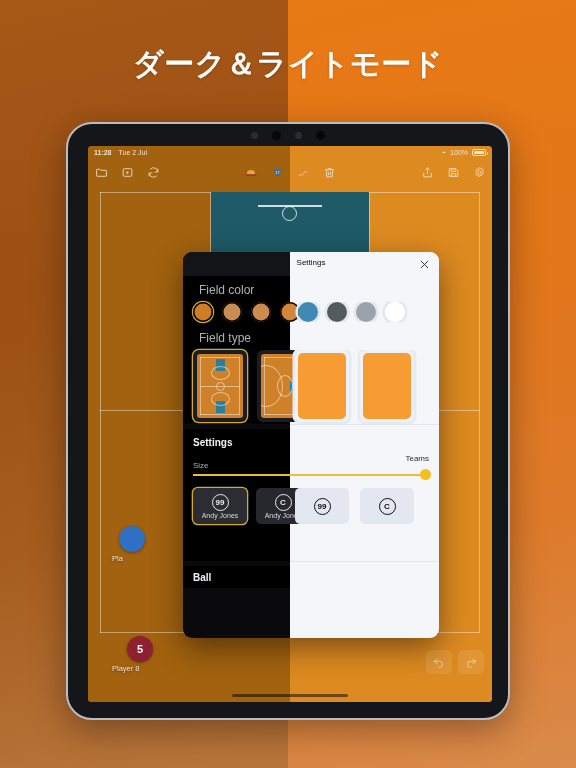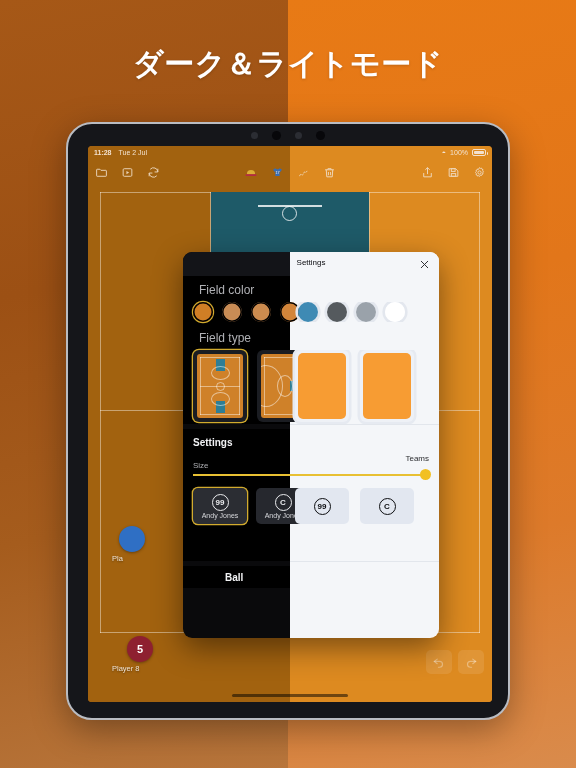--- a/index.html
+++ b/index.html
@@ -556,21 +556,21 @@
 
           </div>
         </div>
 
         <div style="position:relative;height:5px;">
           <div style="position:absolute;left:0;top:0;width:107px;height:100%;background:#0a0a0c;"></div>
           <div style="position:absolute;left:107px;top:0;width:149px;height:100%;background:#f4f6f9;"></div>
           <div style="position:absolute;left:107px;top:0;width:149px;height:1px;background:#e2e6ec;"></div>
         </div>
 
-        <div class="m-sec" style="height:22px;padding-left:32px;">
+        <div class="m-sec" style="height:22px;">
           <div class="sec-split-l"></div>
           <div class="sec-split-r"></div>
           <div class="sec-inner" style="padding-top:6px;">
             <div class="lbl-big">Ball</div>
           </div>
         </div>
 
       </div>
     </div>
 

